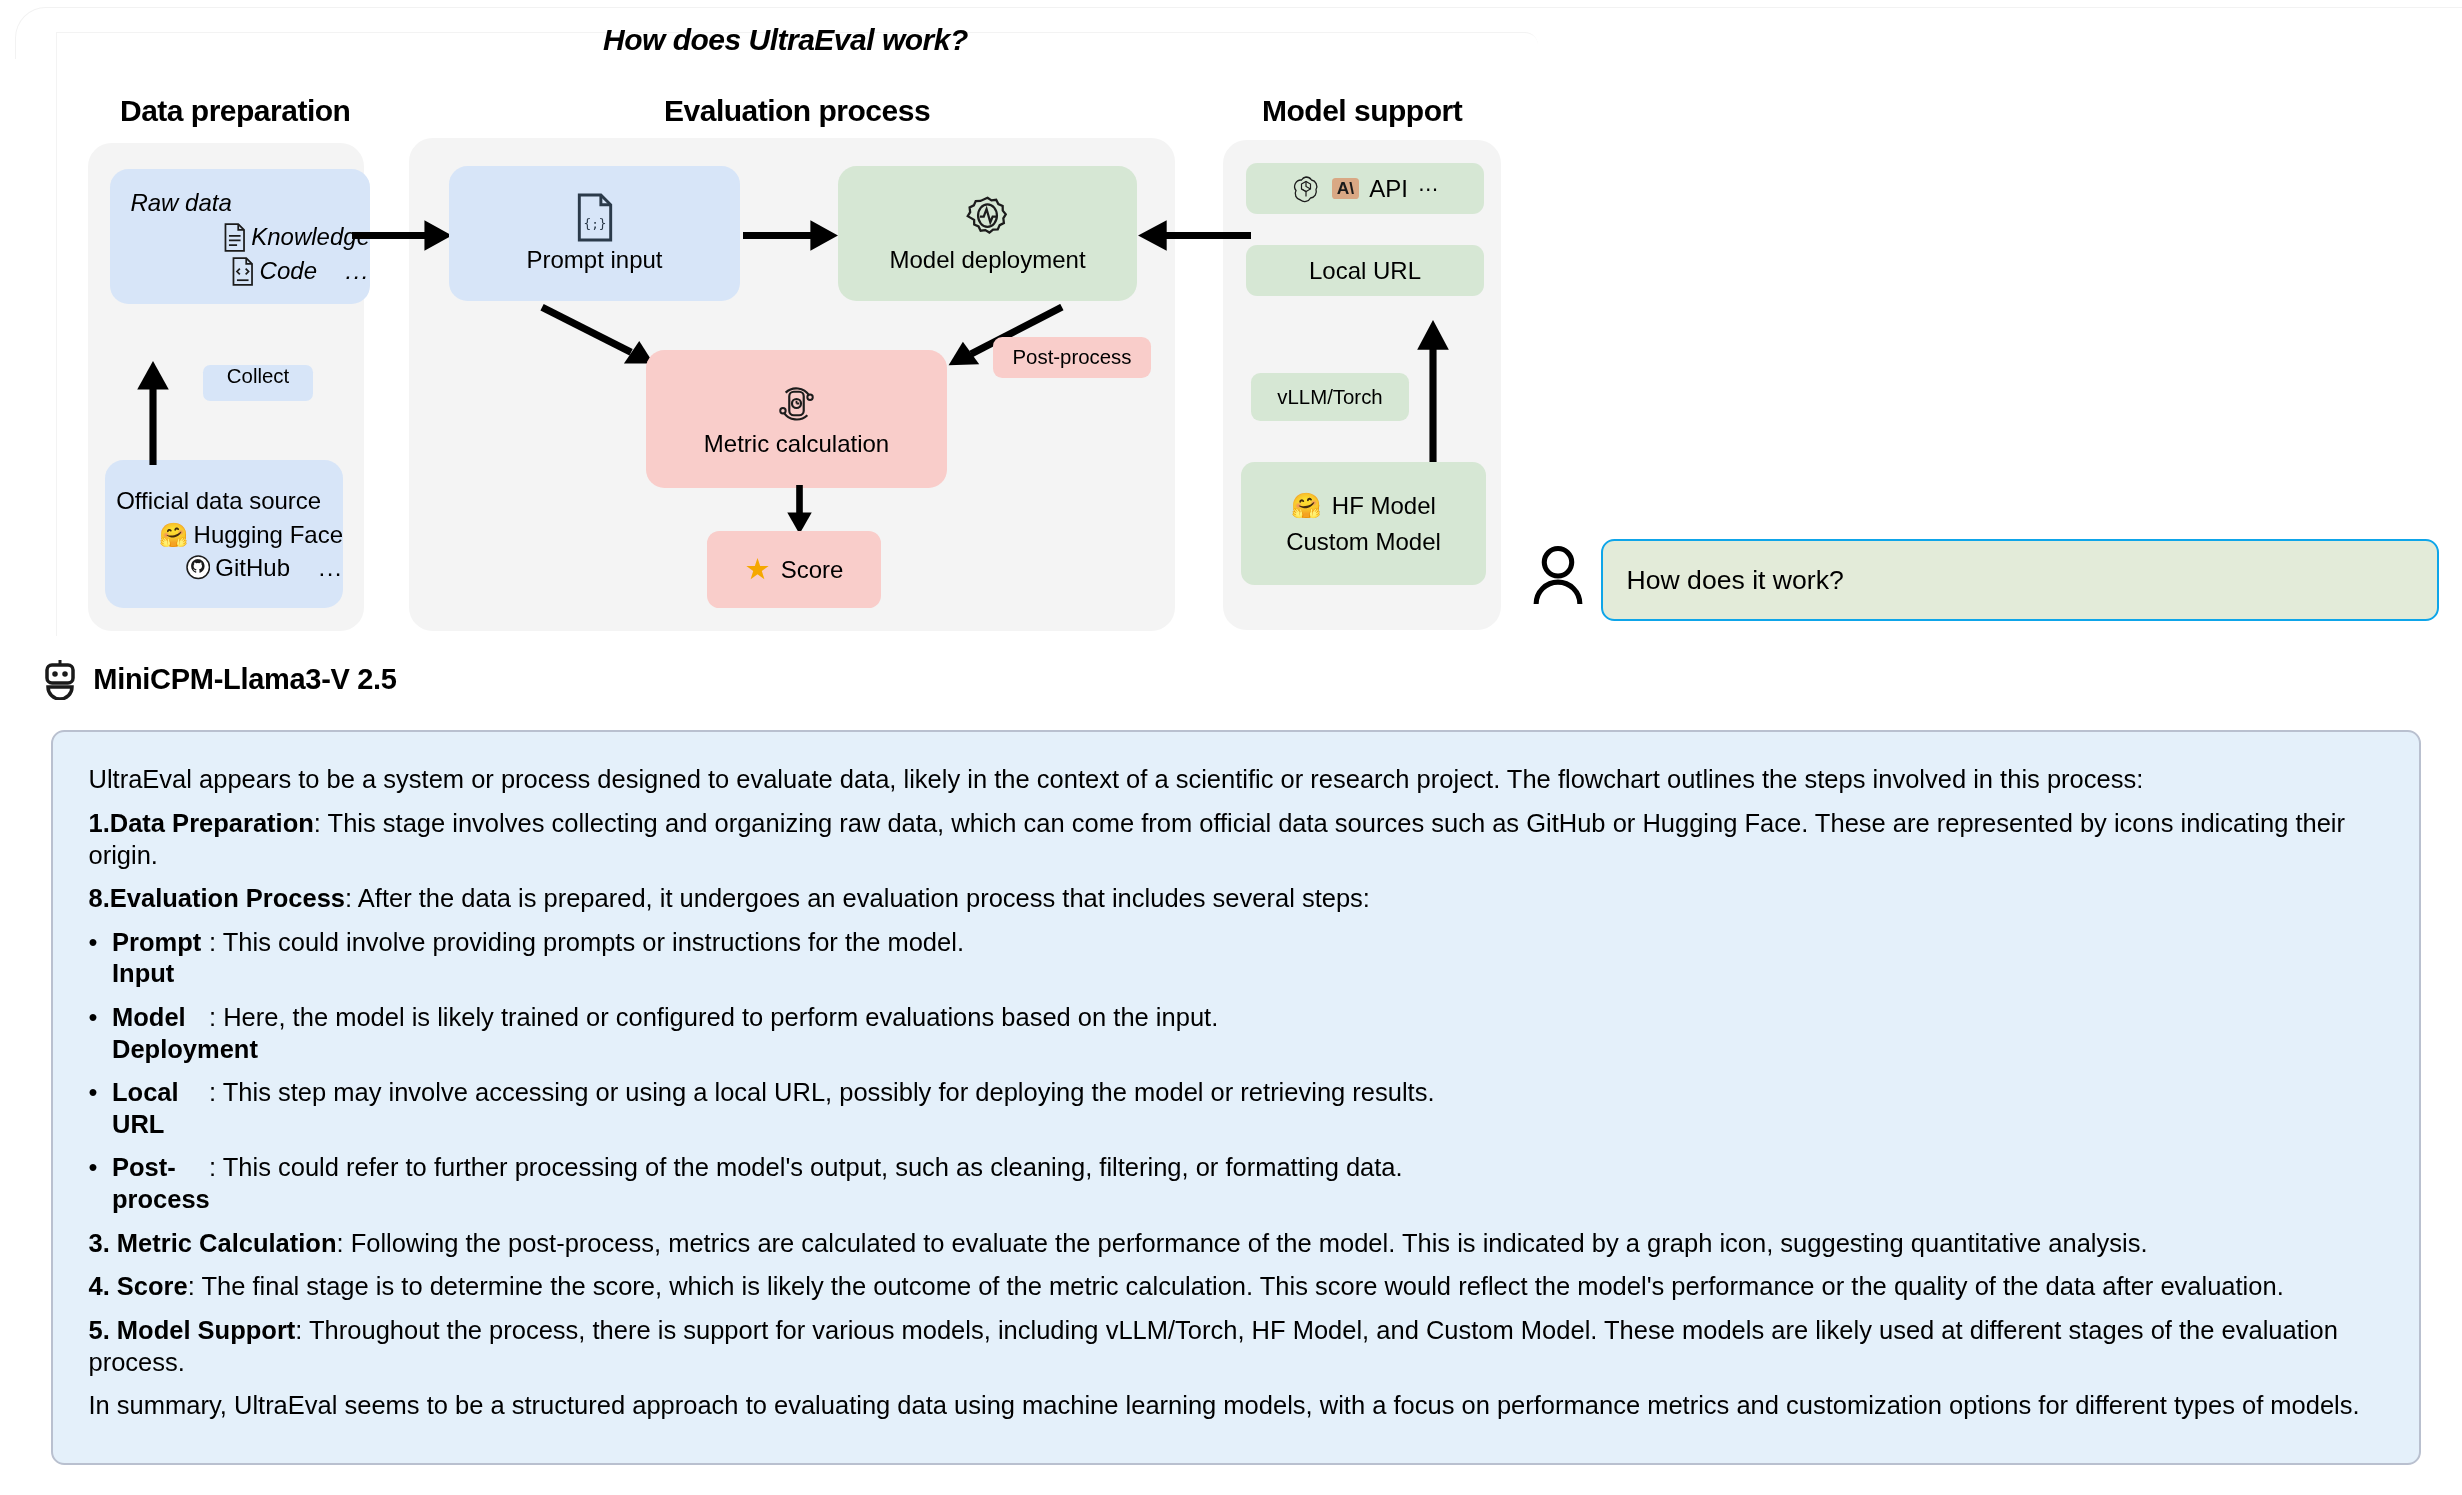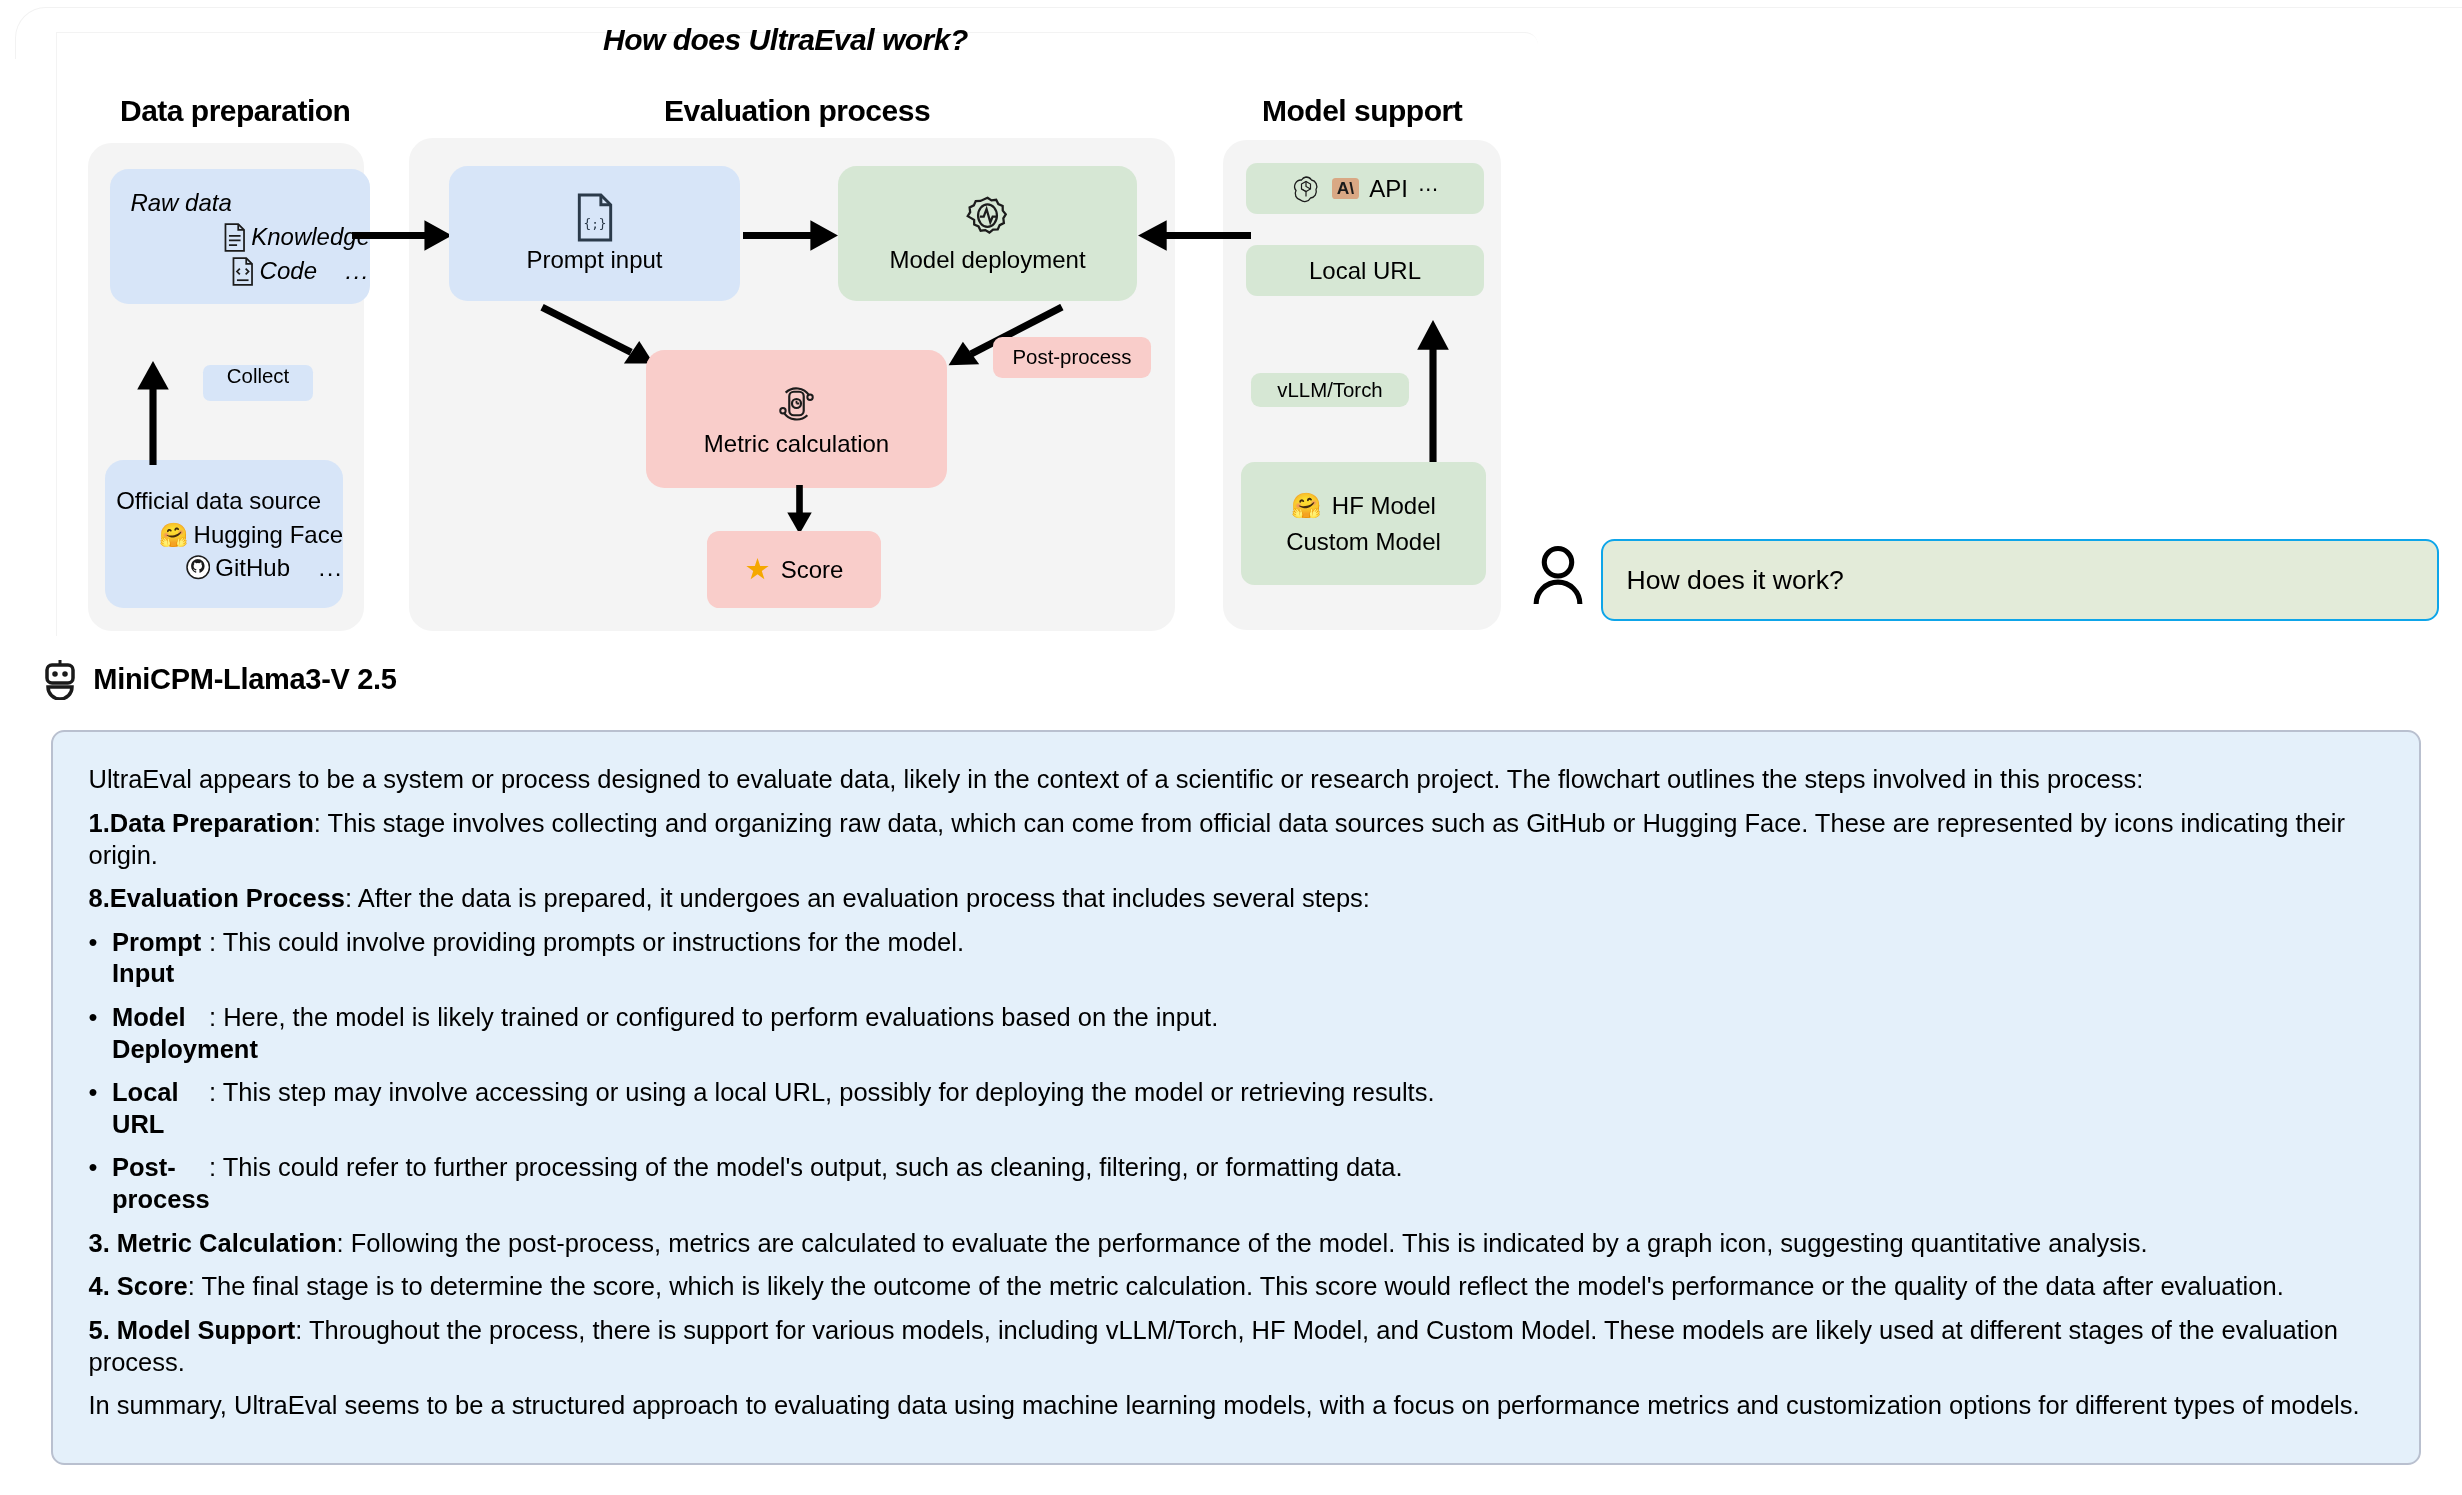--- a/index.html
+++ b/index.html
@@ -51,21 +51,21 @@
   .n-metric{left:646px;top:350px;width:301px;height:138px;align-items:center;}
   .n-score{left:707px;top:531px;width:174px;height:77px;border-radius:12.3px;}
   .n-post{left:993px;top:337px;width:158px;height:41px;border-radius:9.2px;
     align-items:center;justify-content:center;font-size:20.4px;}
 
   
   .n-api{left:1246px;top:163px;width:238px;height:51px;border-radius:11.2px;
     align-items:center;justify-content:center;}
   .n-local{left:1246px;top:245px;width:238px;height:51px;border-radius:11.2px;
     align-items:center;justify-content:center;font-size:24px;}
-  .n-vllm{left:1251px;top:373px;width:158px;height:34px;border-radius:9.2px;
+  .n-vllm{left:1251px;top:373px;width:158px;height:48px;border-radius:9.2px;
     align-items:center;justify-content:center;font-size:20.4px;}
   .n-hf{left:1241px;top:462px;width:245px;height:123px;border-radius:13.3px;
     align-items:center;gap:7.2px;}
 
   .icon-doc{width:23.5px;height:29px;flex:0 0 auto;}
   .star{color:#f5a800;font-size:29px;line-height:1;}
   .center-row{display:flex;align-items:center;justify-content:center;gap:10.2px;font-size:24px;white-space:nowrap;}
 
   .anth{display:inline-block;background:#d9a884;color:#1a1a1a;font-weight:bold;
     font-size:17.4px;padding:2px 5.1px;border-radius:3.6px;line-height:1;}

